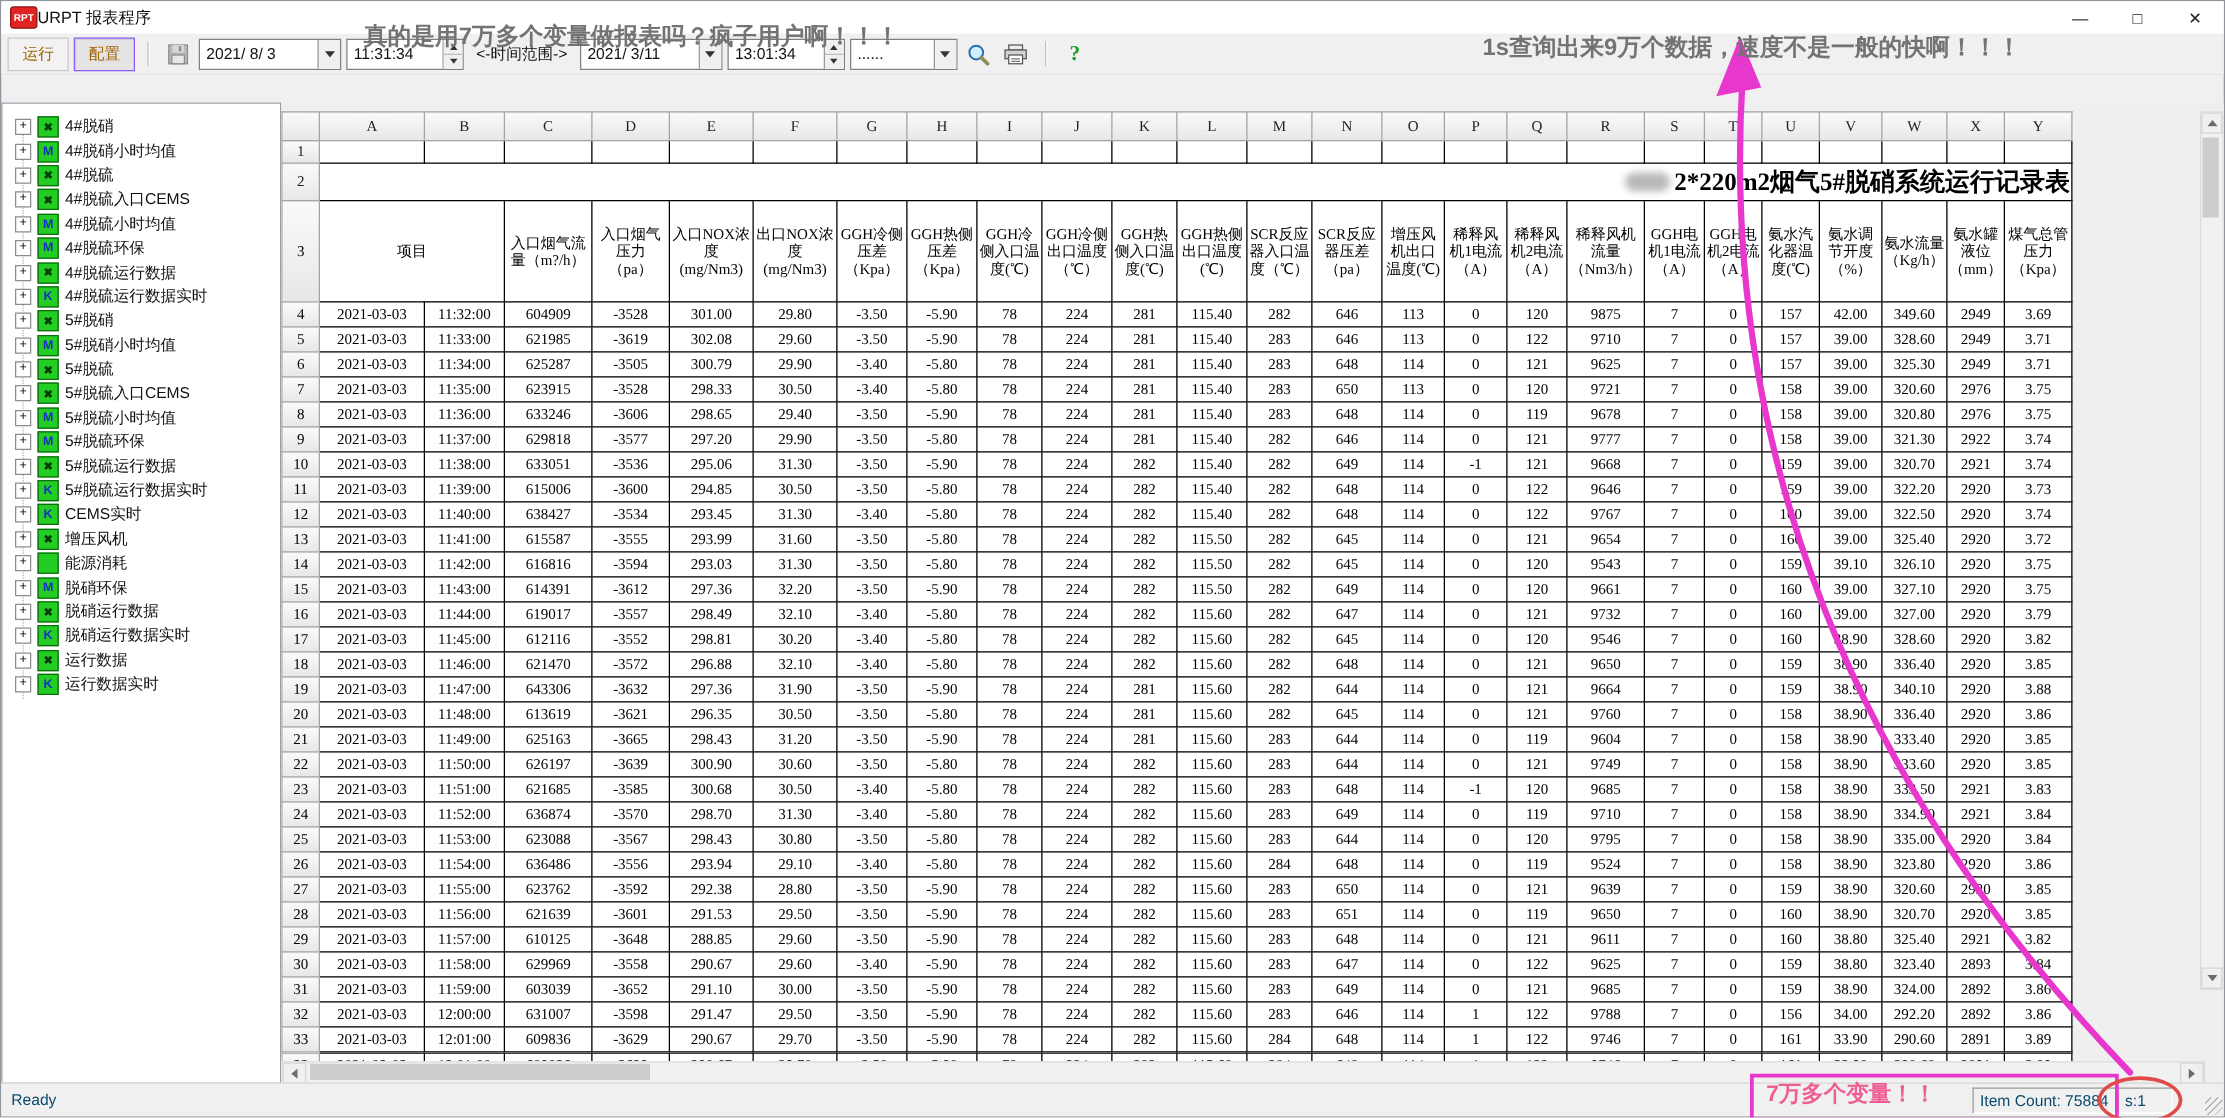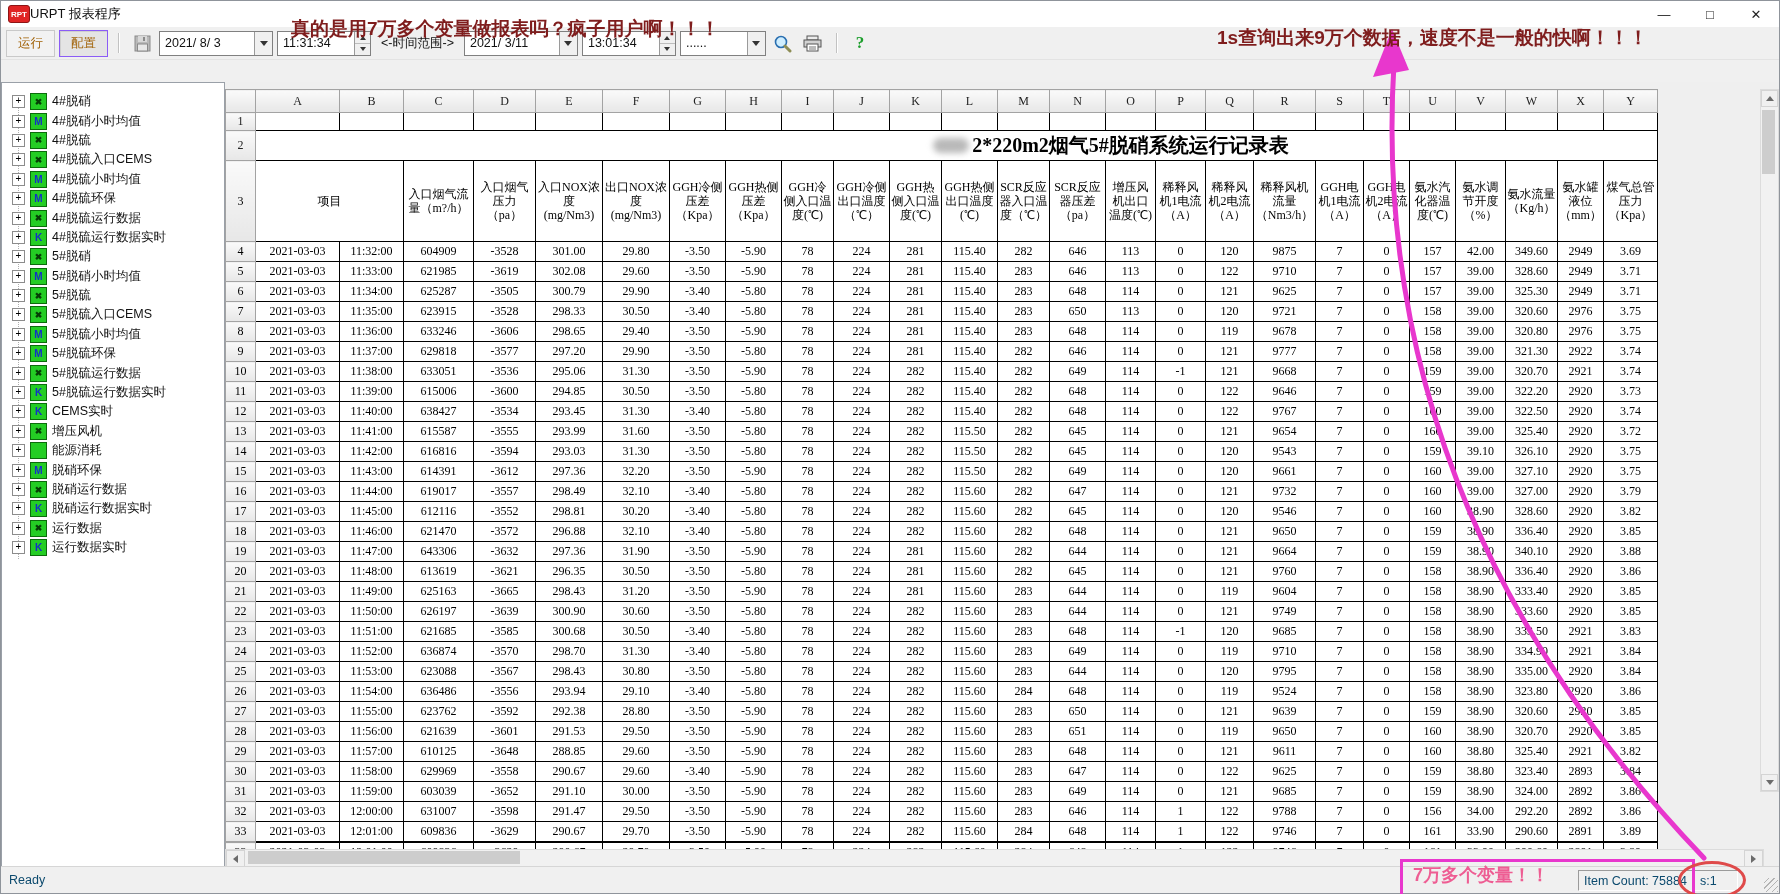--- a/index.html
+++ b/index.html
@@ -63,21 +63,21 @@
 
   
   .gridarea{flex:1;position:relative;background:#efefef;display:flex;flex-direction:column;overflow:hidden;}
   .sheetwrap{flex:none;margin-top:7px;}
   table.sheet{border-collapse:collapse;table-layout:fixed;font-family:"Liberation Serif",serif;background:#efefef;}
   .sheet td{overflow:hidden;}
   .colhdr,.rownum{background:linear-gradient(#fafafa,#e7e7e7);border:1px solid #a3a3a3;
     font-size:12px;text-align:center;color:#222;font-family:"Liberation Serif",serif;}
   tr.letters td{height:20px;}
   tr.r1 td.ecell{height:15px;background:#fff;border:1px solid #000;}
-  td.titlecell{height:26px;background:#fff;border:1px solid #000;text-align:center;
+  td.titlecell{height:26px;background:#fff;border:1px solid #000;text-align:right;
     font-size:20px;font-weight:bold;white-space:nowrap;padding-left:310px;color:#000;}
   .blurblob{display:inline-block;width:36px;height:15px;background:#b9b9b9;border-radius:8px;
     filter:blur(3px);vertical-align:-1px;margin-right:3px;}
   tr.hdr td{height:80px;background:#fff;border:1px solid #000;text-align:center;vertical-align:middle;
     font-size:12px;line-height:1.18;padding:0 1px;color:#000;}
   tr.drow td{height:17px;background:#fff;border:1px solid #000;text-align:center;font-size:12px;
     white-space:nowrap;color:#000;}
   tr.drow td.rownum, tr.hdr td.rownum, tr.r1 td.rownum, tr.title td.rownum{background:linear-gradient(#fafafa,#e7e7e7);border:1px solid #a3a3a3;}
   .partclip{height:7px;overflow:hidden;}
 
@@ -101,23 +101,23 @@
   .statusbar{position:absolute;left:0;right:0;bottom:0;height:26px;background:#f0f0f0;
     border-top:1px solid #d6d6d6;display:flex;align-items:center;font-size:12.5px;color:#0c4a6e;padding-left:8px;}
   .sb-panel{position:absolute;top:3px;height:19px;border:1px solid;border-color:#9b9b9b #fff #fff #9b9b9b;
     display:flex;align-items:center;padding:0 5px;font-size:12.5px;background:#f0f0f0;white-space:nowrap;}
   .p-count{left:1577px;width:104px;}
   .p-s1{left:1693px;width:32px;}
   .grip{position:absolute;right:1px;bottom:1px;width:14px;height:14px;
     background:repeating-linear-gradient(135deg,transparent 0 3px,#b3b3b3 3px 4px);}
 
   
-  .ann{position:absolute;font-size:19px;font-weight:bold;color:#7f1d1d;z-index:40;white-space:nowrap;}
+  .ann{position:absolute;font-size:19px;font-weight:bold;color:#737373;z-index:40;white-space:nowrap;}
   .ann1{left:290px;top:15px;}
-  .ann2{left:1216px;top:24px;}
+  .ann2{left:1185px;top:24px;}
   .arrowsvg{position:absolute;inset:0;z-index:30;pointer-events:none;}
   .pinkrect{position:absolute;left:1399px;top:858px;width:289px;height:32px;border:3px solid #e837cd;z-index:31;}
   .pinktext{position:absolute;left:1412px;top:862px;font-size:18px;font-weight:bold;color:#ee5d93;z-index:32;white-space:nowrap;}
   .redellipse{position:absolute;left:1677px;top:860px;width:62px;height:32px;border:3px solid #df4a4a;
     border-radius:50%;z-index:33;}
 </style>
 </head>
 <body>
 
 <div class="window">

